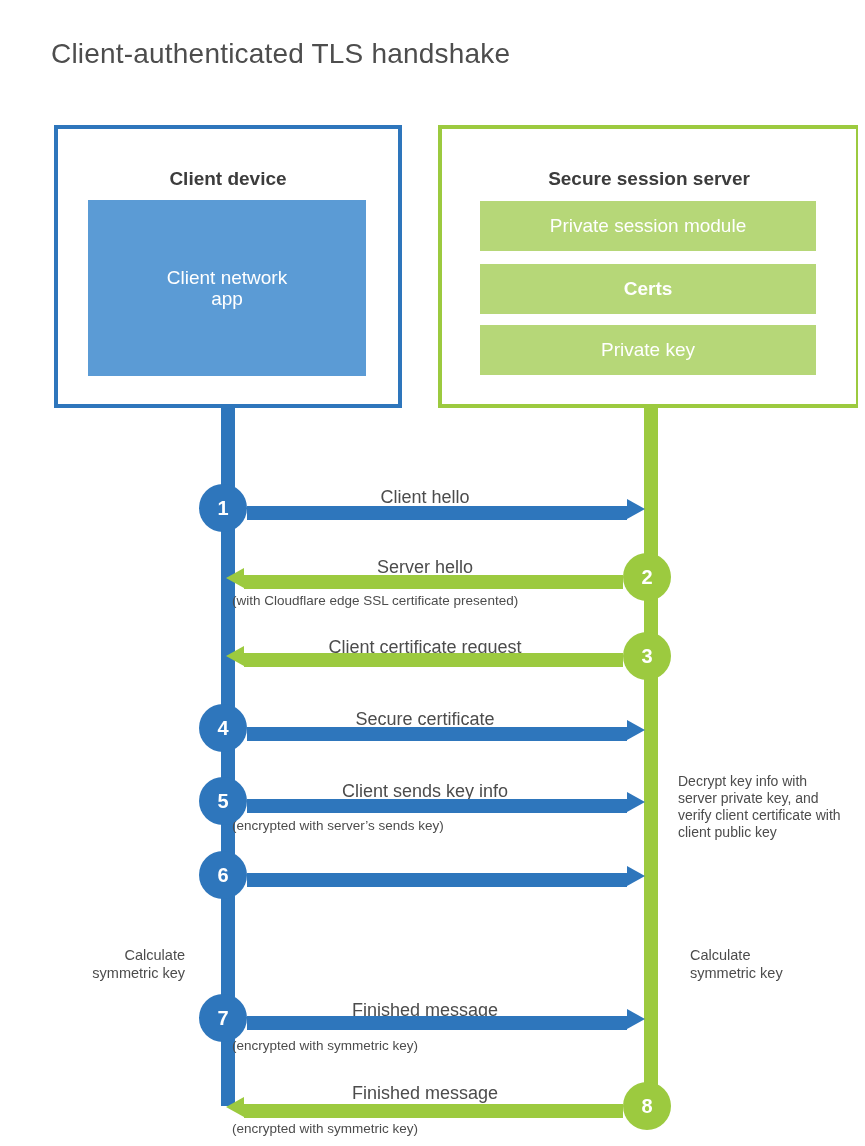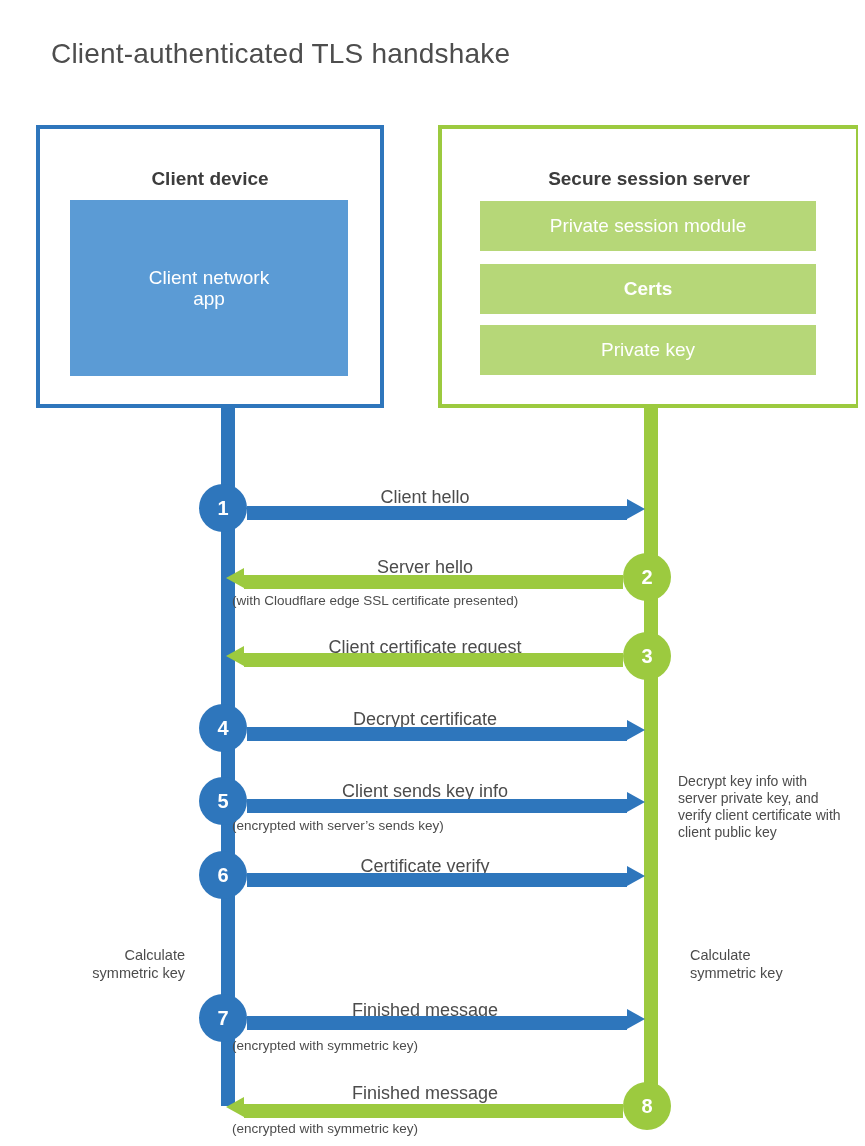--- a/index.html
+++ b/index.html
@@ -27,21 +27,21 @@
     white-space: nowrap;
   }
   
   .outer-box {
     position: absolute;
     top: 111px;
     height: 283px;
     background: #ffffff;
   }
   .client-outer {
-    left: 22px;
+    left: 40px;
     width: 348px;
     border: 4px solid var(--blue);
   }
   .server-outer {
     left: 424px;
     width: 422px;
     border: 4px solid var(--green);
   }
   .box-title {
     margin-top: 25px;
@@ -188,30 +188,29 @@
   <div class="h-arrow left" style="top:561px"></div>
   <div class="step-label" style="top:536px">Server hello</div>
   <div class="step-sub" style="top:572px">(with Cloudflare edge SSL certificate presented)</div>
 
   <div class="circle green" style="top:618px">3</div>
   <div class="h-arrow left" style="top:639px"></div>
   <div class="step-label" style="top:616px">Client certificate request</div>
 
   <div class="circle blue" style="top:690px">4</div>
   <div class="h-arrow right" style="top:713px"></div>
-  <div class="step-label" style="top:688px">Decrypt certificate</div>
+  <div class="step-label" style="top:688px">Secure certificate</div>
 
   <div class="circle blue" style="top:763px">5</div>
   <div class="h-arrow right" style="top:785px"></div>
   <div class="step-label" style="top:760px">Client sends key info</div>
   <div class="step-sub" style="top:797px">(encrypted with server’s sends key)</div>
 
   <div class="circle blue" style="top:837px">6</div>
   <div class="h-arrow right" style="top:859px"></div>
-  <div class="step-label" style="top:835px">Certificate verify</div>
 
   <div class="circle blue" style="top:980px">7</div>
   <div class="h-arrow right" style="top:1002px"></div>
   <div class="step-label" style="top:979px">Finished message</div>
   <div class="step-sub" style="top:1017px">(encrypted with symmetric key)</div>
 
   <div class="circle green" style="top:1068px">8</div>
   <div class="h-arrow left" style="top:1090px"></div>
   <div class="step-label" style="top:1062px">Finished message</div>
   <div class="step-sub" style="top:1100px">(encrypted with symmetric key)</div>

